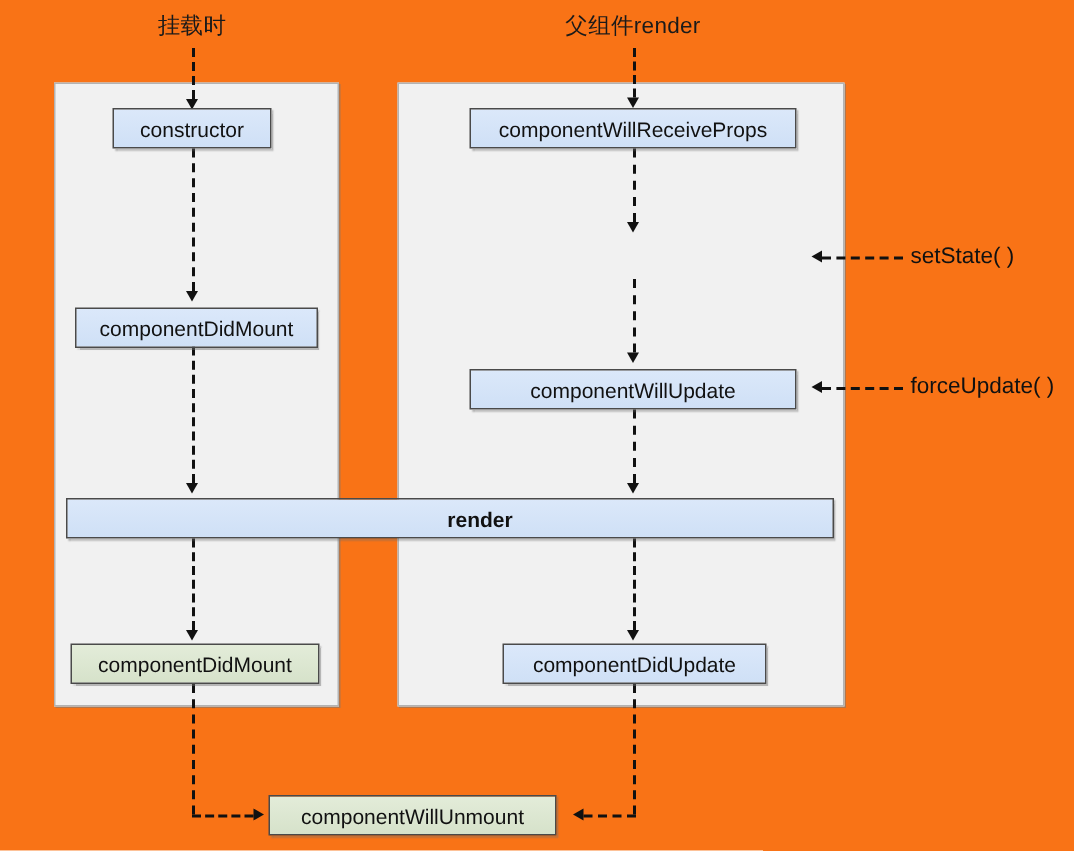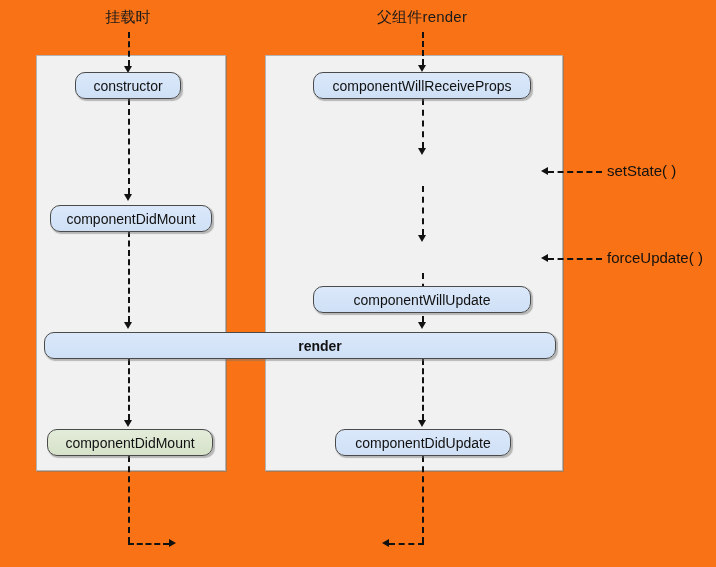--- a/index.html
+++ b/index.html
@@ -27,21 +27,21 @@
   .group-box {
     position: absolute;
     background: #f1f1f1;
     border: 1px solid #b3b3b3;
     box-shadow: 1px 1px 0 rgba(120,120,120,0.55);
     box-sizing: border-box;
   }
   .node {
     position: absolute;
     box-sizing: border-box;
-    border-radius: 10px;
+    border-radius: 0;
     border: 1px solid #4a4a4a;
     display: flex;
     align-items: center;
     justify-content: center;
     font-size: 14px;
     color: #111111;
     white-space: nowrap;
     box-shadow: 1.5px 1.5px 1px rgba(110,110,110,0.45);
   }
   .node.blue {
@@ -157,19 +157,20 @@
   <div class="arrow-left" style="left:541px; top:254px;"></div>
   <div class="side-label" style="left:607px; top:249px;">forceUpdate( )</div>
 
   <div class="node blue" style="left:75px; top:72px; width:106px; height:27px;">constructor</div>
   <div class="node blue" style="left:50px; top:205px; width:162px; height:27px;">componentDidMount</div>
   <div class="node green" style="left:47px; top:429px; width:166px; height:27px;">componentDidMount</div>
 
   <div class="node blue render-bar" style="left:44px; top:332px; width:512px; height:27px;padding-left:40px;">render</div>
 
   <div class="node blue" style="left:313px; top:72px; width:218px; height:27px;">componentWillReceiveProps</div>
-  <div class="node blue" style="left:313px; top:246px; width:218px; height:27px;margin-top:40px;">componentWillUpdate</div>
+  <div class="node blue" style="left:313px; top:246px; width:218px; height:27px;">componentWillUpdate</div>
   <div class="node blue" style="left:335px; top:429px; width:176px; height:27px;">componentDidUpdate</div>
 
+  <div class="node green" style="left:179px; top:530px; width:192px; height:27px;">componentWillUnmount</div>
 
   <div class="watermark"></div>
 
 </div>
 
 </body></html>

